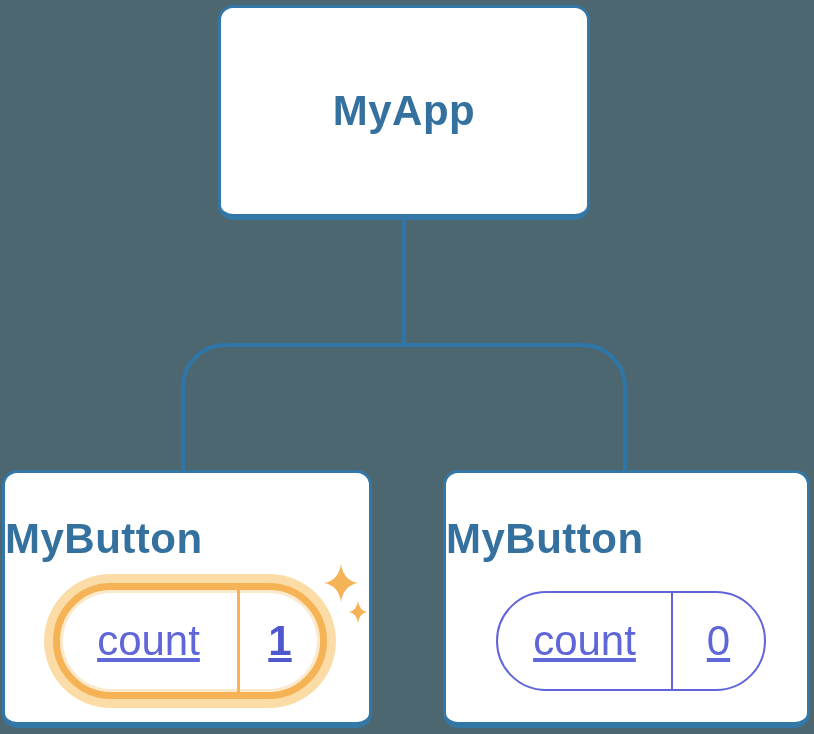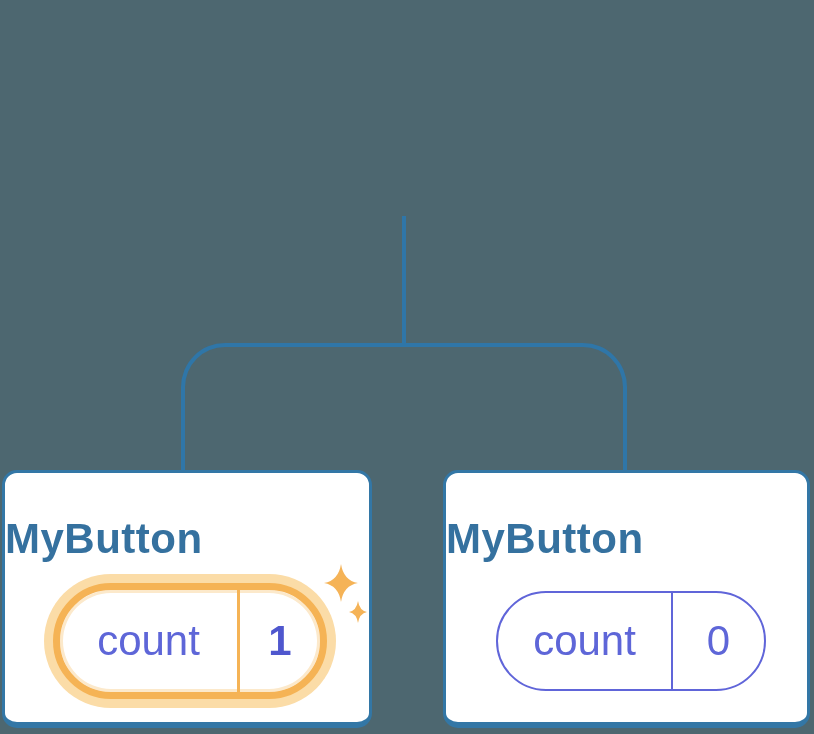--- a/index.html
+++ b/index.html
@@ -31,21 +31,21 @@
   
   #halo {
     position:absolute; left:39px; top:101px; width:292px; height:134px;
     background:#FBDCA7; border-radius:67px; padding:9px; box-sizing:border-box;
   }
   #pill-left {
     width:100%; height:100%; background:#FFFFFF; box-sizing:border-box;
     border:7px solid #F5B355; border-radius:58px; display:flex; overflow:hidden;
     box-shadow: inset 0 0 0 3px #FCE9CB;
   }
-  .seg { display:flex; align-items:center; justify-content:center; }
+  .seg { display:flex; align-items:center; justify-content:center;text-decoration:underline; }
   #pill-left .key   { flex:none; width:177px; color:#5E66D8; font-size:42px; }
   #pill-left .div-o { flex:none; width:3px; background:#F5B355; }
   #pill-left .val   { flex:1; color:#4F57CE; font-size:42px; font-weight:700; }
 
   
   #pill-right {
     position:absolute; left:50px; top:118px; width:270px; height:100px;
     background:#FFFFFF; box-sizing:border-box; border:2px solid #6065D9;
     border-radius:50px; display:flex; overflow:hidden;
   }
@@ -56,20 +56,23 @@
   #sparkles { position:absolute; left:312px; top:88px; width:54px; height:68px; }
 </style>
 </head>
 <body>
 
 <div id="canvas">
 
   <div id="stem"></div>
   <div id="branch"></div>
 
+  <div class="node" id="node-root">
+    <div class="title">MyApp</div>
+  </div>
 
   <div class="node" id="node-left">
     <div class="title child-title">MyButton</div>
 
     <div id="halo">
       <div id="pill-left">
         <div class="seg key">count</div>
         <div class="div-o"></div>
         <div class="seg val">1</div>
       </div>

